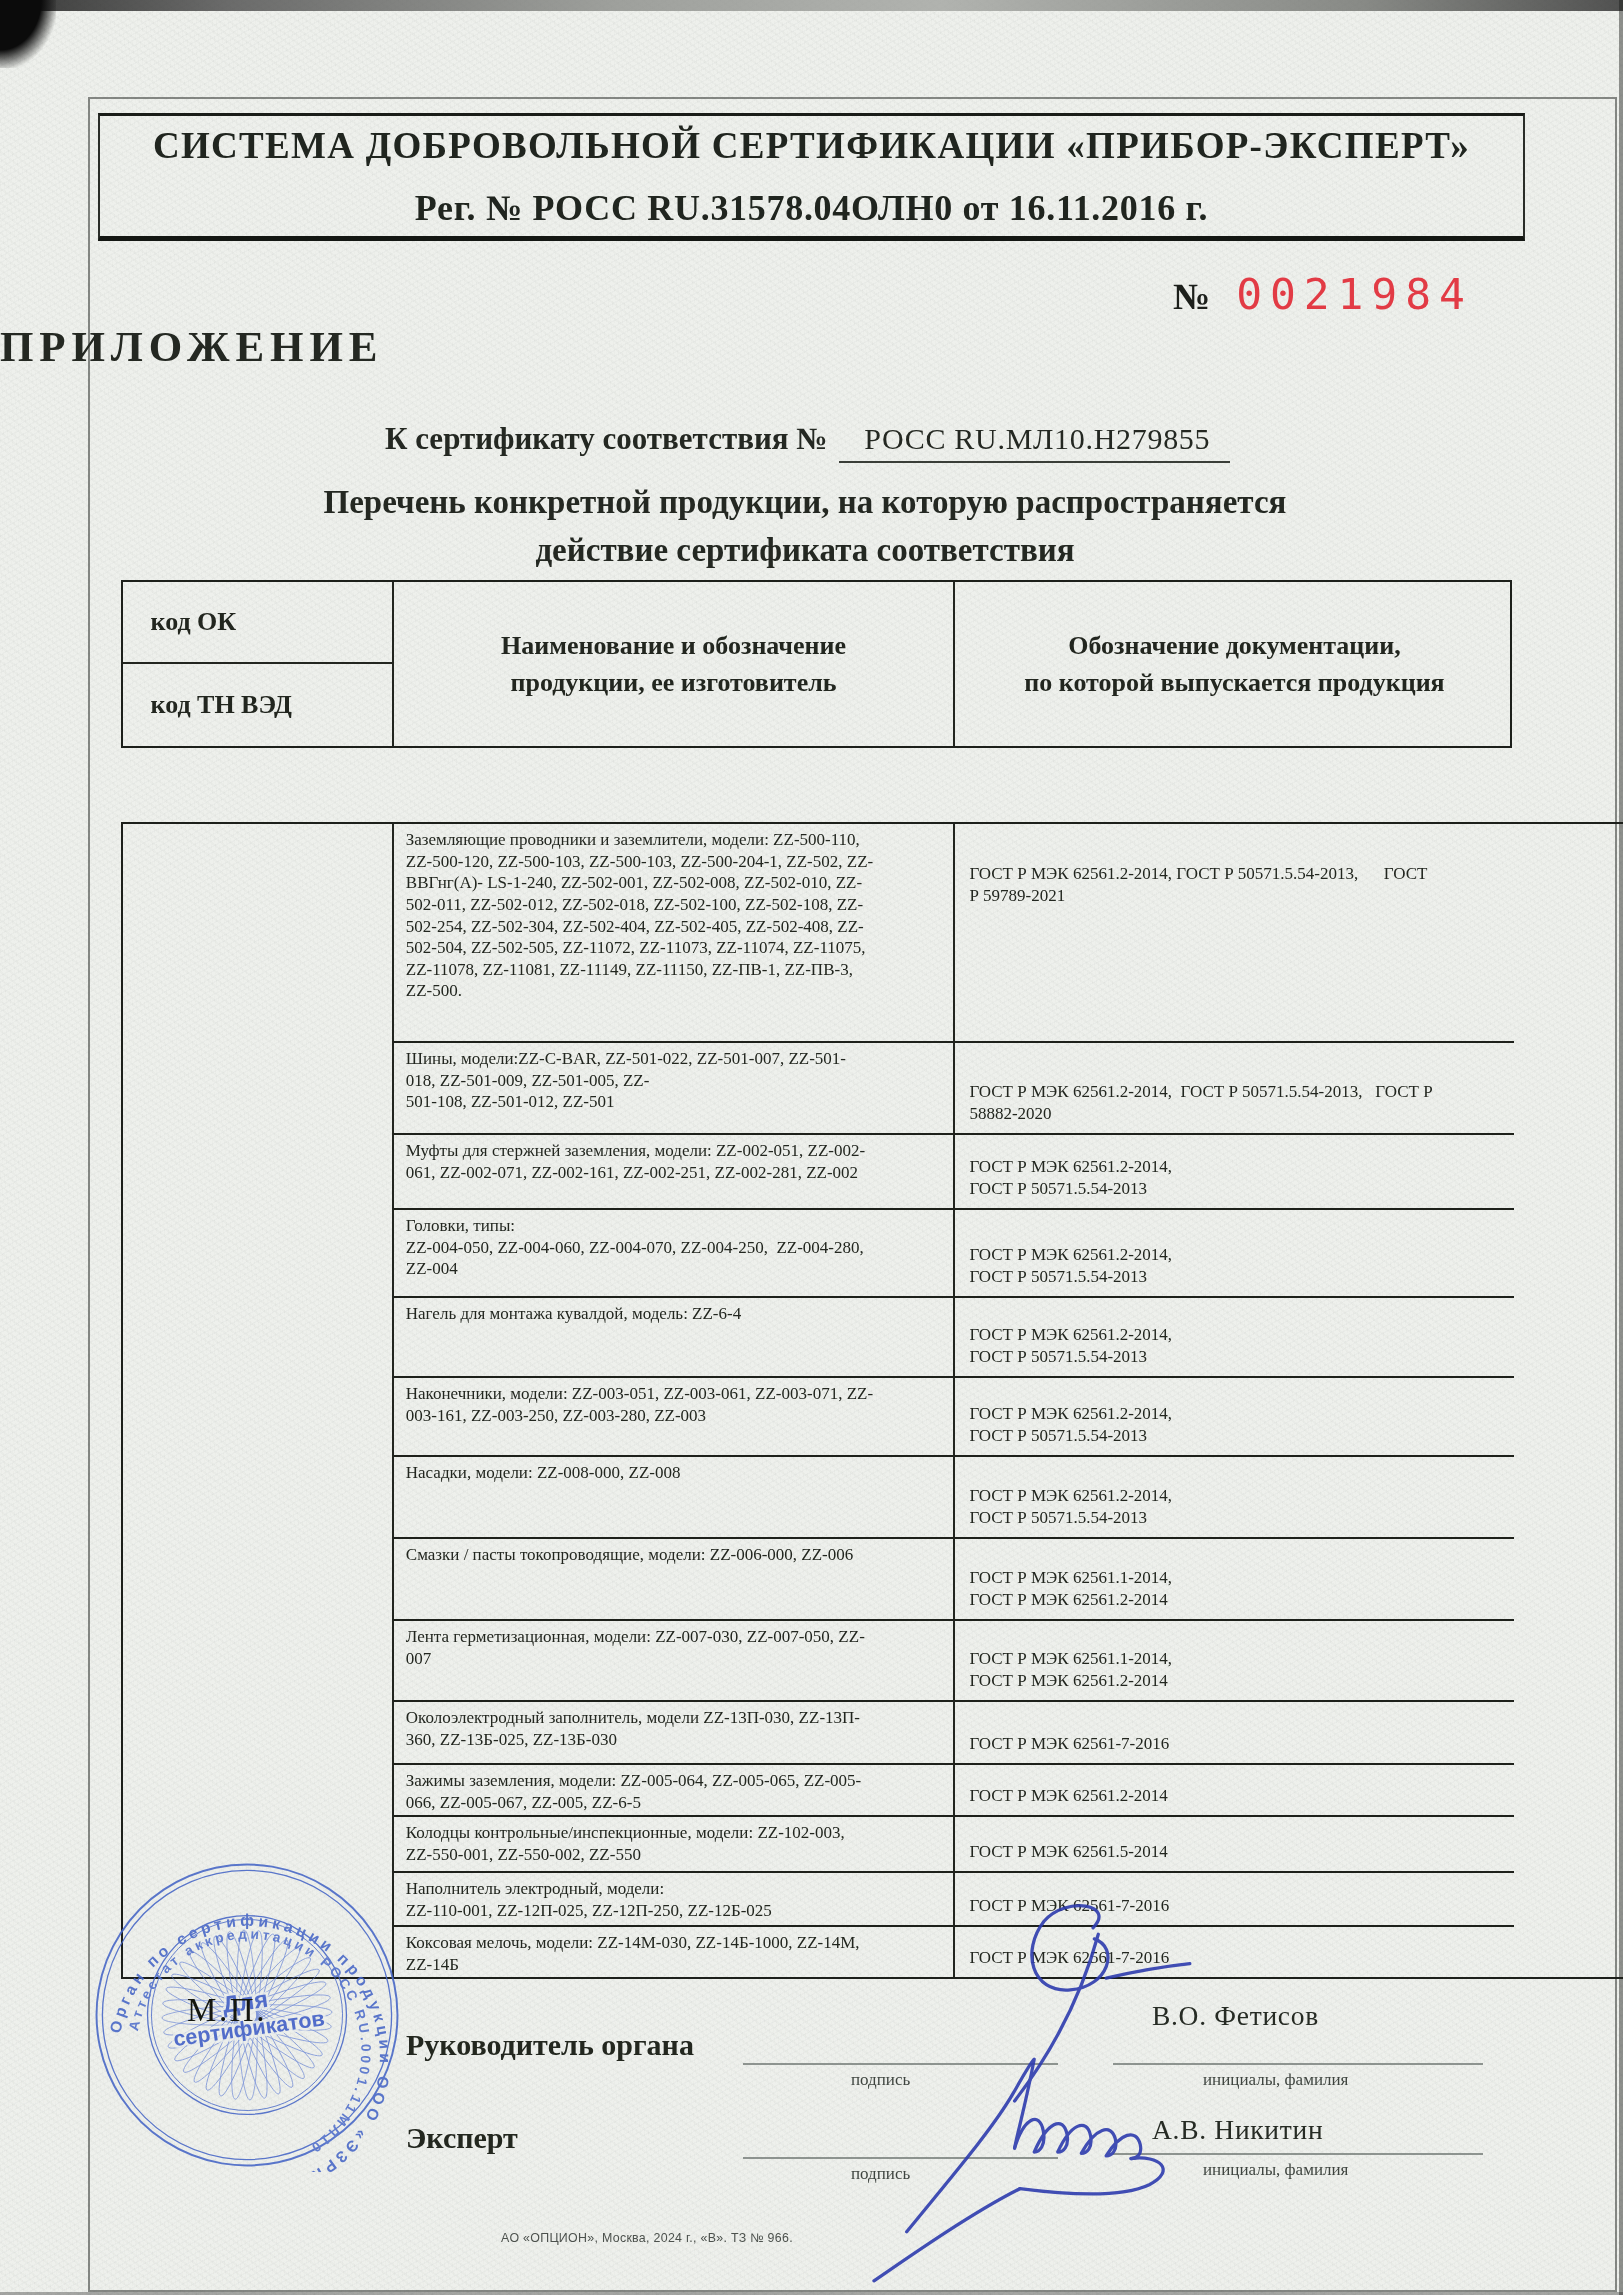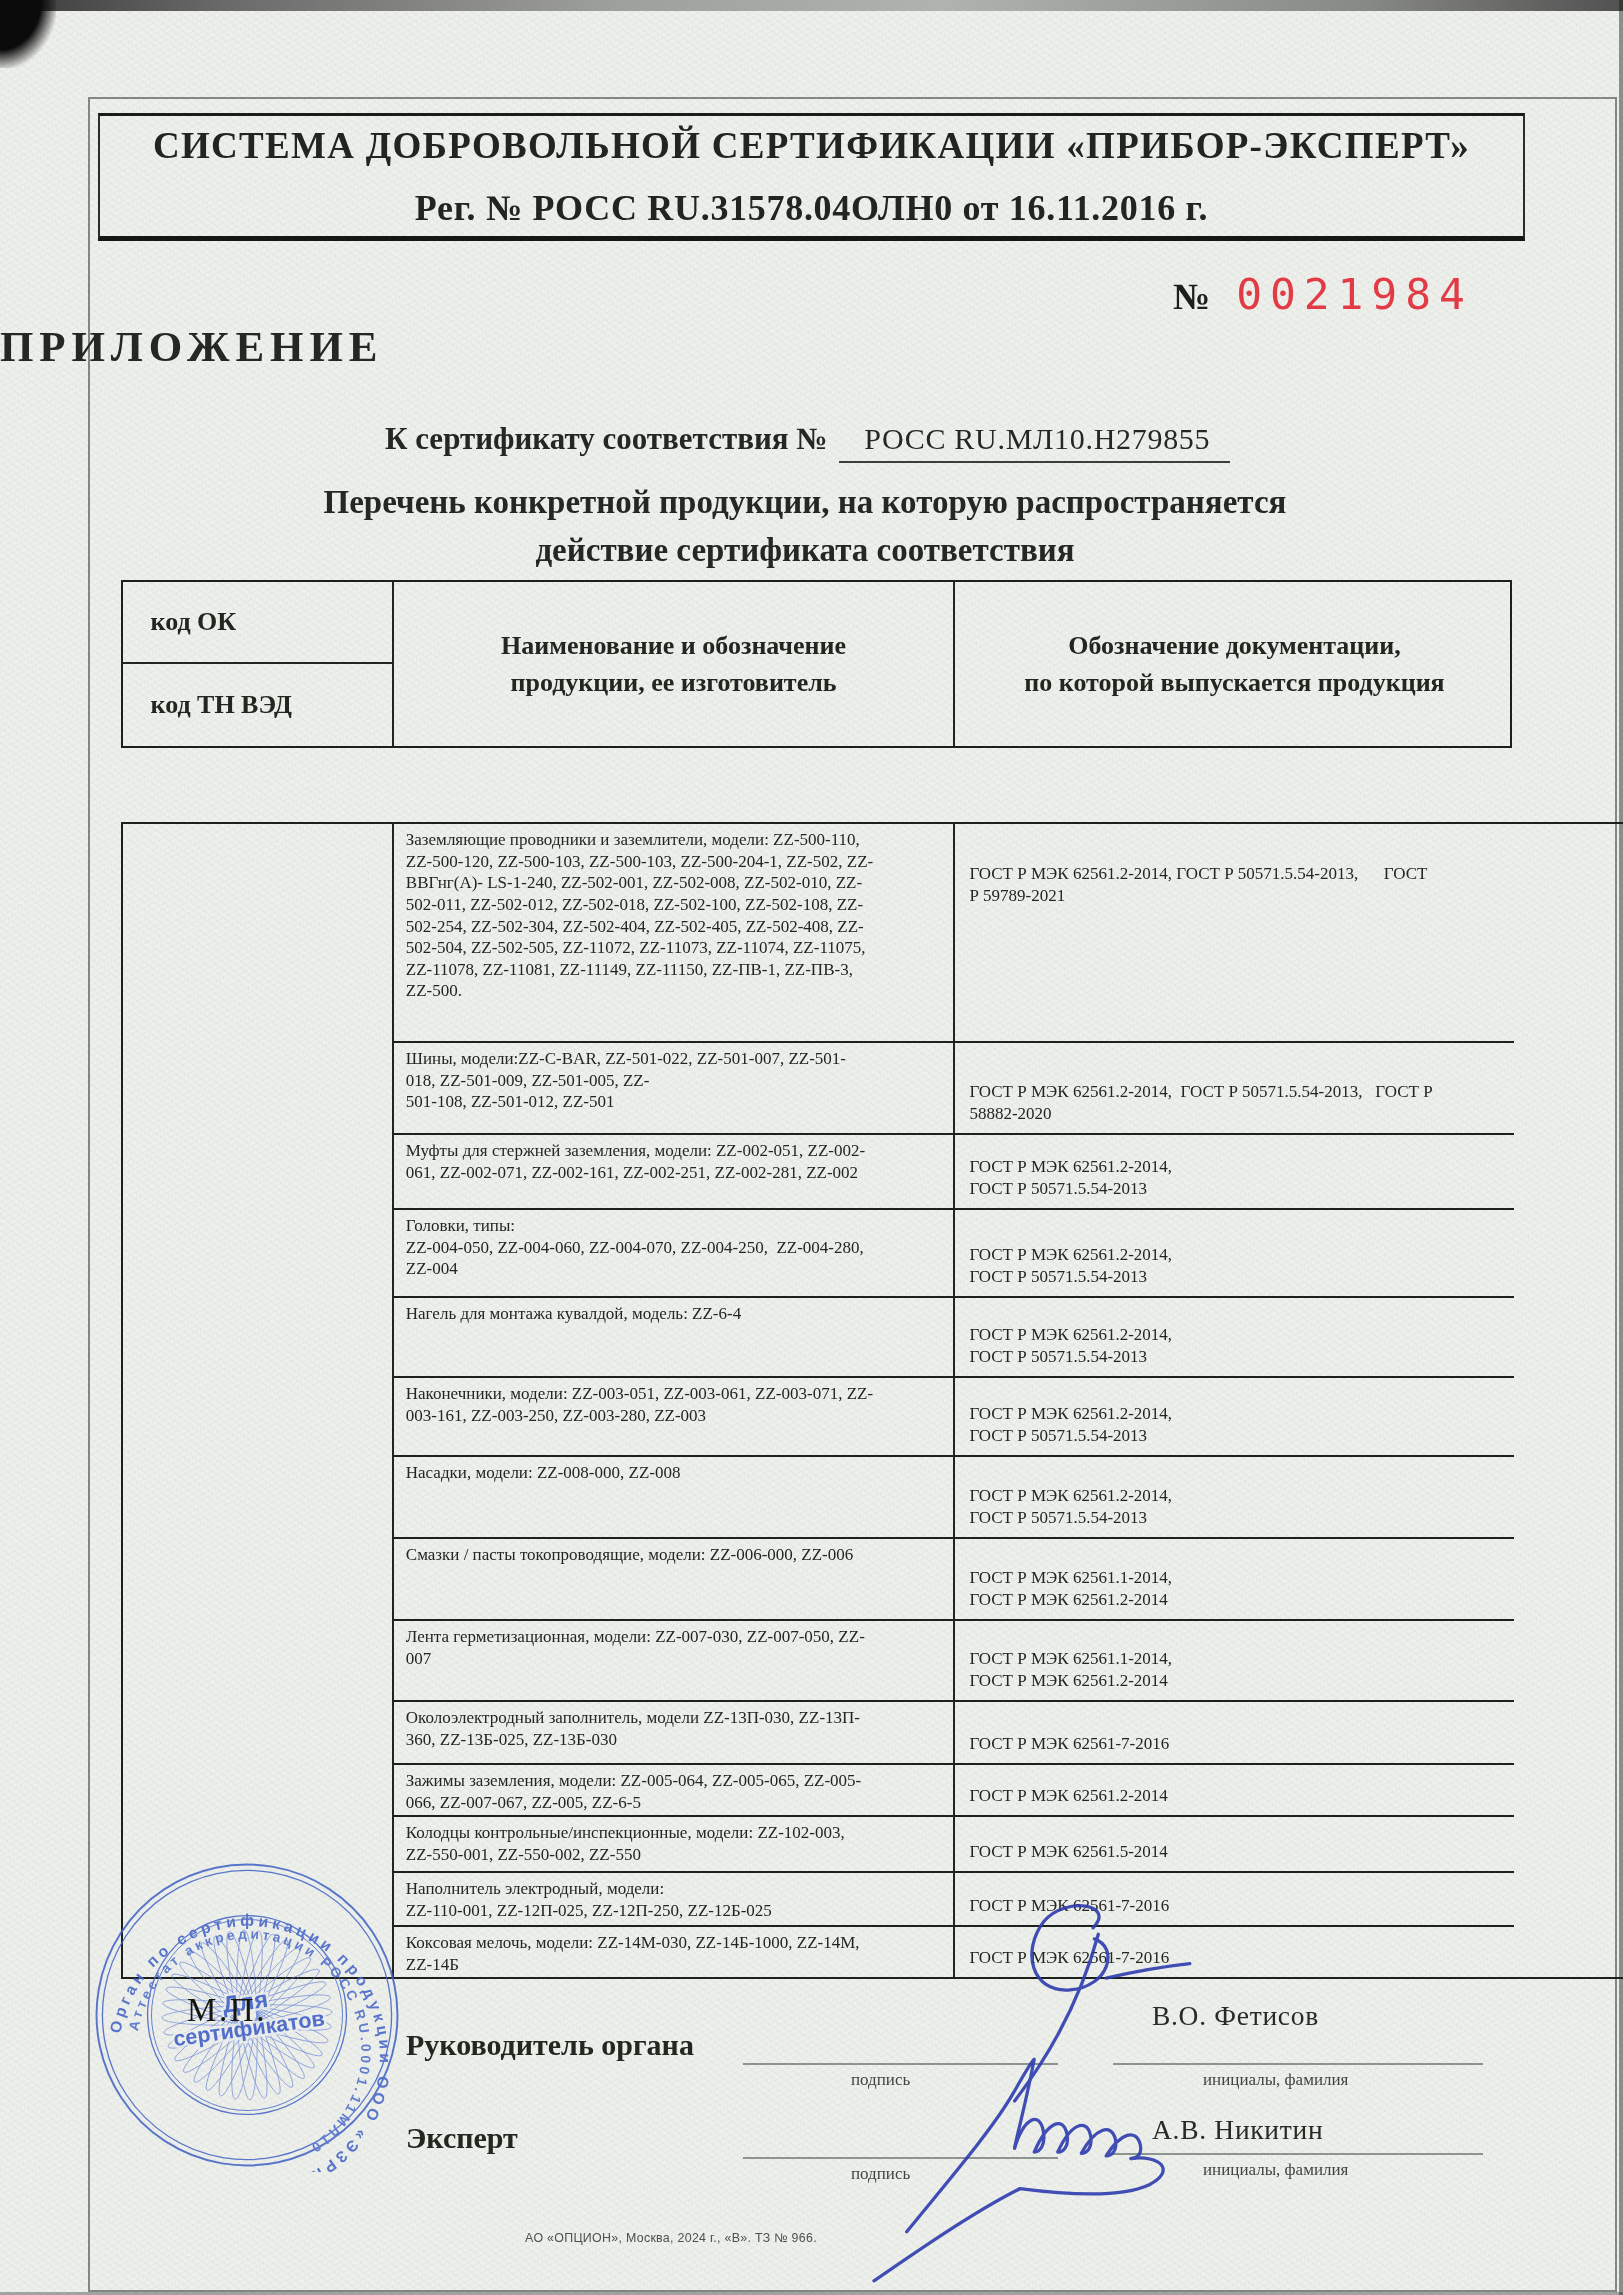--- a/index.html
+++ b/index.html
@@ -63,21 +63,21 @@
   .dcell.topal{justify-content:flex-start;padding-top:39px;}
   
   .role{position:absolute;font-size:30px;font-weight:bold;color:#23271f;white-space:nowrap;}
   .sig-line{position:absolute;height:0;border-bottom:2px solid rgba(110,118,114,.75);}
   .sig-caption{position:absolute;font-size:17px;color:#3e443f;white-space:nowrap;}
   .sig-name{position:absolute;font-size:27.5px;color:#262b24;white-space:nowrap;letter-spacing:0.7px;}
   .mp{position:absolute;left:187px;top:1992px;font-size:33px;color:#15170f;letter-spacing:2.6px;}
   .sig-svg{position:absolute;left:753px;top:1898px;}
   .stamp{position:absolute;left:90px;top:1858px;}
   .footer{position:absolute;left:0;top:2231px;width:1294px;text-align:center;
-    font-family:"Liberation Sans","DejaVu Sans",sans-serif;font-size:12.4px;color:#4c514d;letter-spacing:0.3px;margin-left:24px;}
+    font-family:"Liberation Sans","DejaVu Sans",sans-serif;font-size:12.4px;color:#4c514d;letter-spacing:0.3px;}
 </style>
 </head>
 <body>
 
 <div class="page">
 
   <div class="top-band"></div>
   <div class="corner-blob"></div>
   <div class="right-strip"></div>
   <div class="bottom-strip"></div>
@@ -164,21 +164,21 @@
     <div class="pcell bt" style="grid-column:2;grid-row:9">Лента герметизационная, модели: ZZ-007-030, ZZ-007-050, ZZ-
 007</div>
     <div class="dcell bt" style="grid-column:3;grid-row:9">ГОСТ Р МЭК 62561.1-2014,
 ГОСТ Р МЭК 62561.2-2014</div>
 
     <div class="pcell bt" style="grid-column:2;grid-row:10">Околоэлектродный заполнитель, модели ZZ-13П-030, ZZ-13П-
 360, ZZ-13Б-025, ZZ-13Б-030</div>
     <div class="dcell bt" style="grid-column:3;grid-row:10">ГОСТ Р МЭК 62561-7-2016</div>
 
     <div class="pcell bt" style="grid-column:2;grid-row:11">Зажимы заземления, модели: ZZ-005-064, ZZ-005-065, ZZ-005-
-066, ZZ-007-067, ZZ-005, ZZ-6-5</div>
+066, ZZ-005-067, ZZ-005, ZZ-6-5</div>
     <div class="dcell bt" style="grid-column:3;grid-row:11">ГОСТ Р МЭК 62561.2-2014</div>
 
     <div class="pcell bt" style="grid-column:2;grid-row:12">Колодцы контрольные/инспекционные, модели: ZZ-102-003,
 ZZ-550-001, ZZ-550-002, ZZ-550</div>
     <div class="dcell bt" style="grid-column:3;grid-row:12">ГОСТ Р МЭК 62561.5-2014</div>
 
     <div class="pcell bt" style="grid-column:2;grid-row:13">Наполнитель электродный, модели:
 ZZ-110-001, ZZ-12П-025, ZZ-12П-250, ZZ-12Б-025</div>
     <div class="dcell bt" style="grid-column:3;grid-row:13">ГОСТ Р МЭК 62561-7-2016</div>
 

